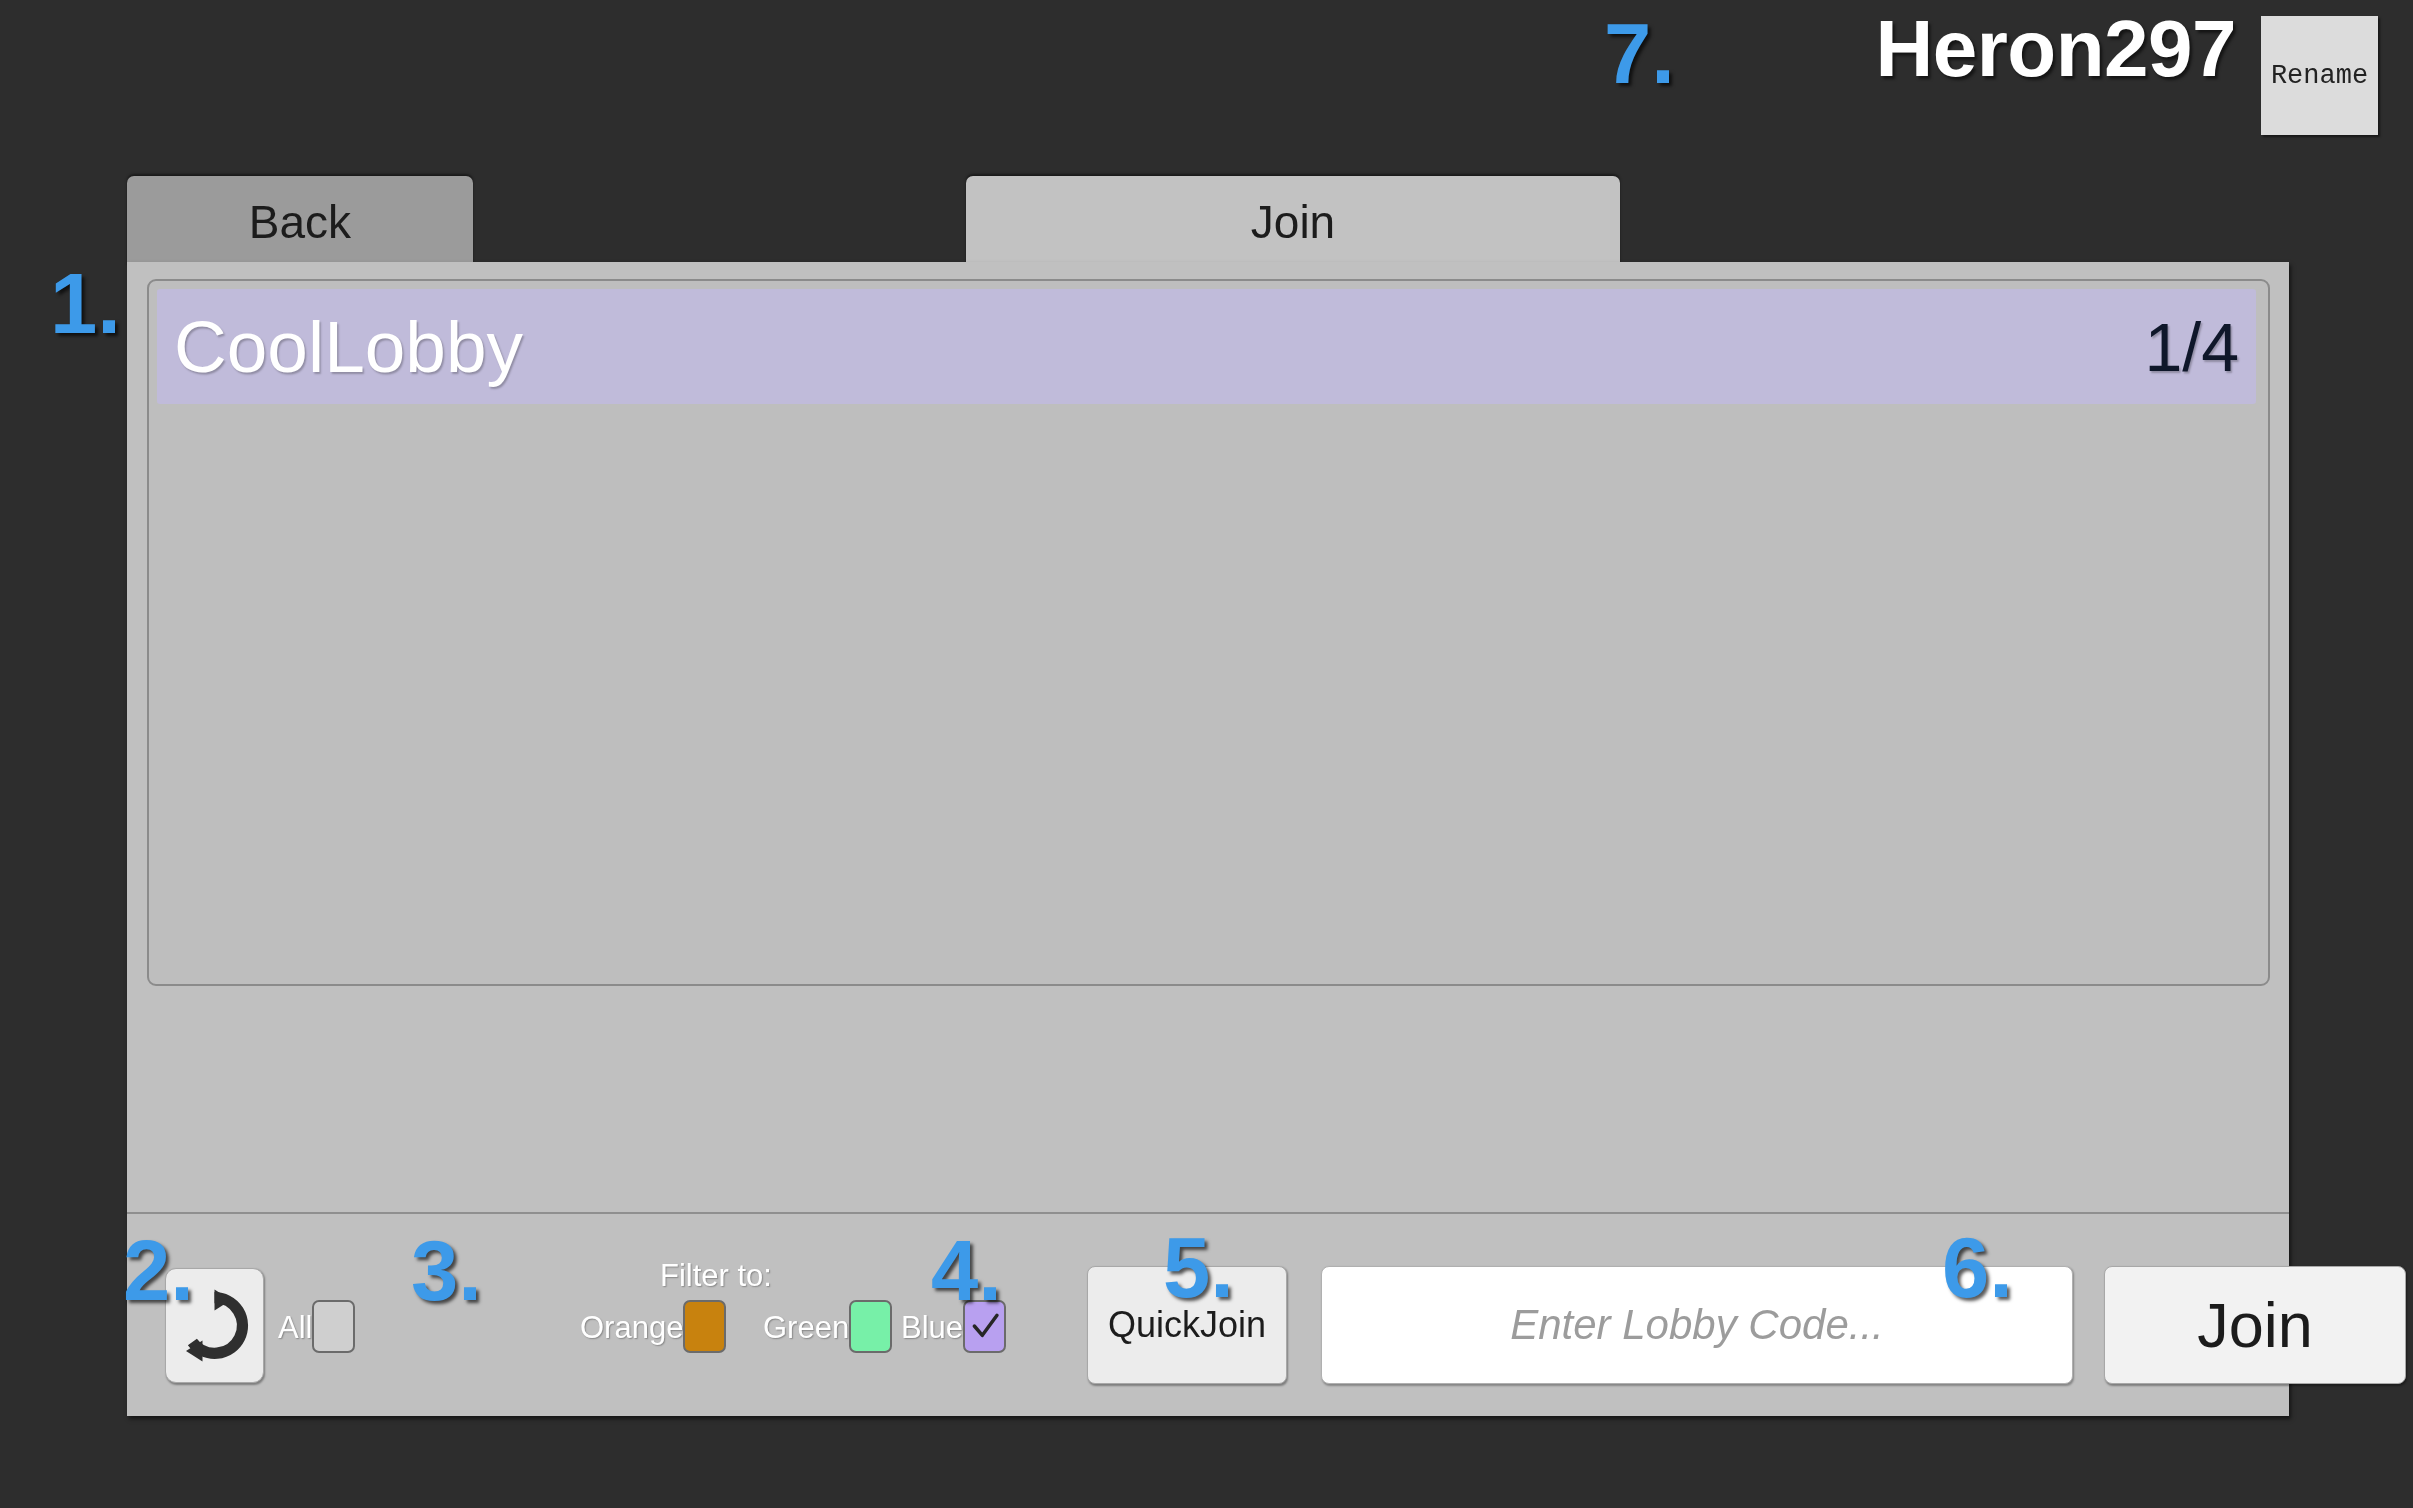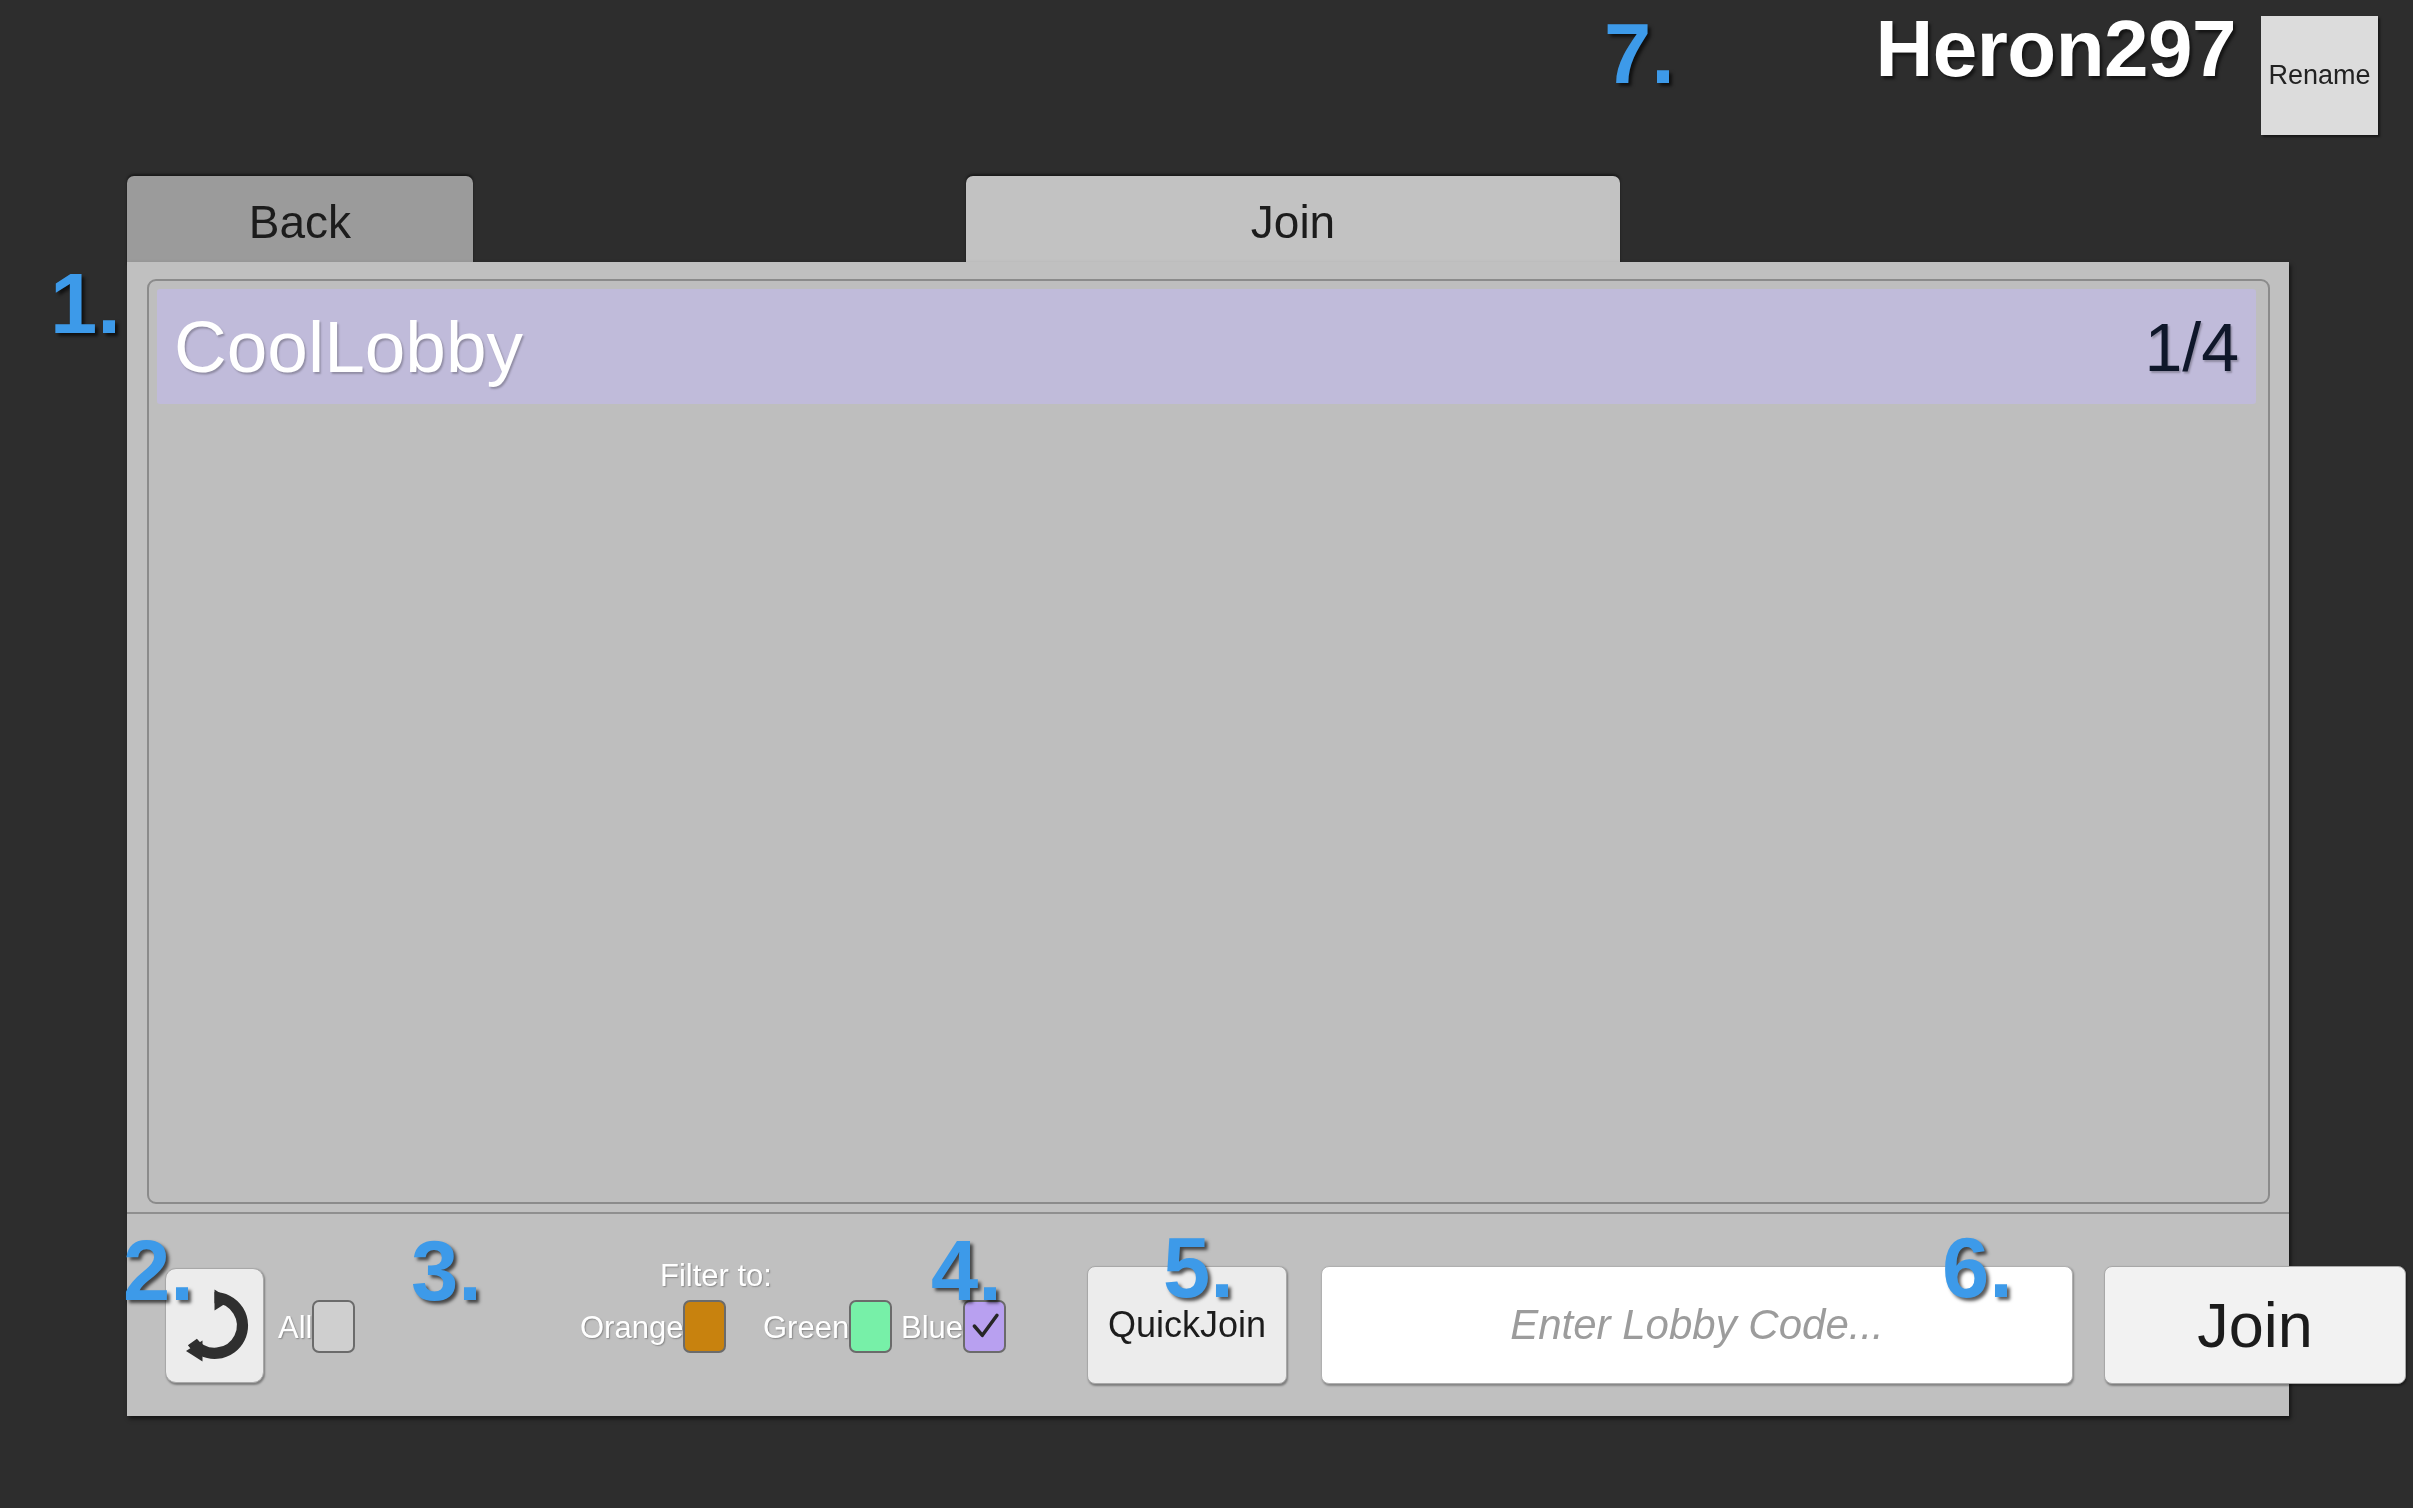--- a/index.html
+++ b/index.html
@@ -50,21 +50,21 @@
   #rename-button {
     position: absolute;
     left: 2261px;
     top: 16px;
     width: 117px;
     height: 119px;
     background: #dcdcdc;
     border: none;
     color: #222222;
     font-size: 27px;
-    font-family: Liberation Sans, sans-serif;
+    font-family: Liberation Mono, monospace;
     display: flex;
     align-items: center;
     justify-content: center;
     box-shadow: 1.5px 1.5px 2px rgba(0,0,0,0.5);
   }
 
   
   #tab-strip {
     position: absolute;
     left: 0;
@@ -99,21 +99,21 @@
     background: #c0c0c0;
     box-shadow: 2px 3px 4px rgba(0,0,0,0.55);
   }
 
   
   #lobby-list {
     position: absolute;
     left: 20px;
     top: 17px;
     width: 2123px;
-    height: 925px;
+    height: 707px;
     background: #bebebe;
     border: 2.5px solid #8b8b8b;
     border-radius: 9px;
     box-sizing: border-box;
     overflow: hidden;
   }
   .lobby-row {
     position: absolute;
     left: 8px;
     top: 8px;

